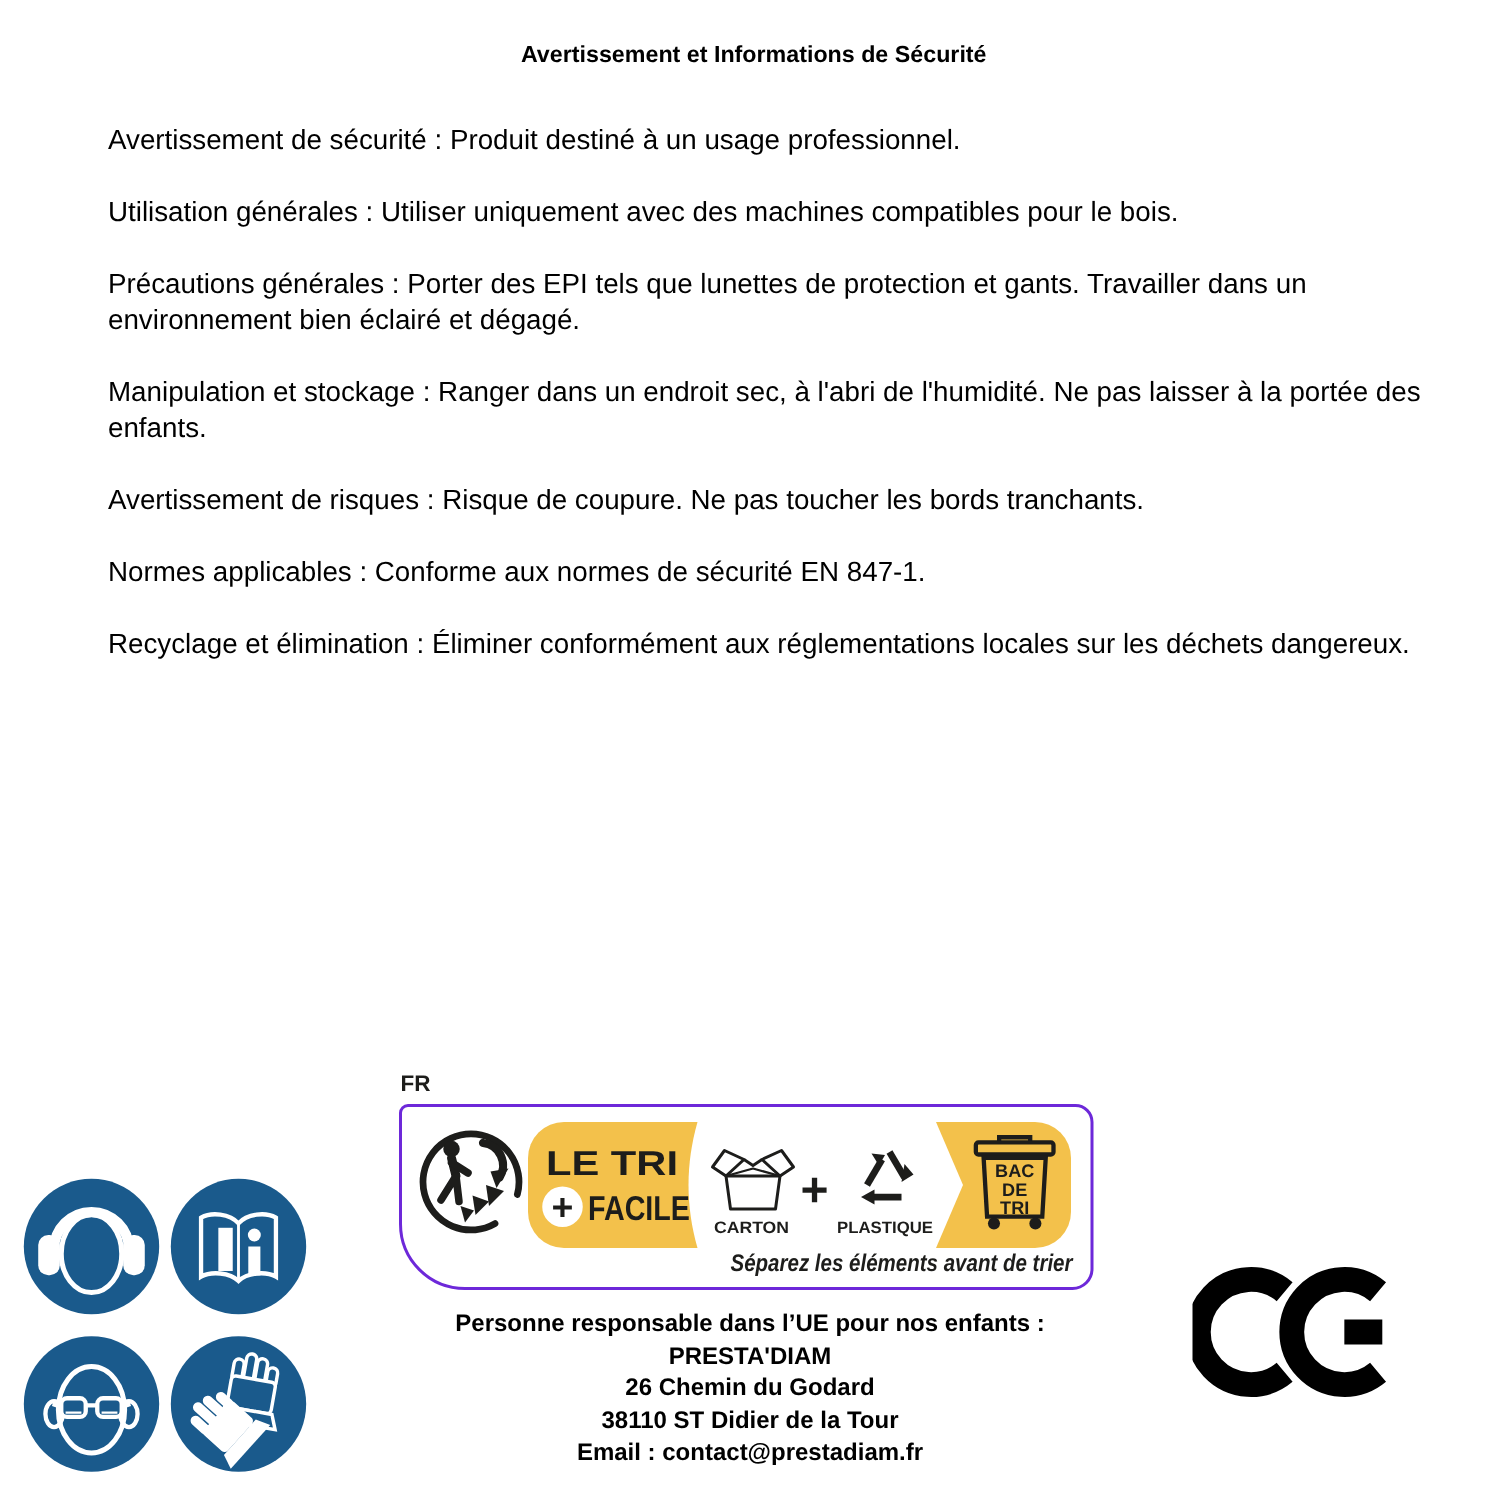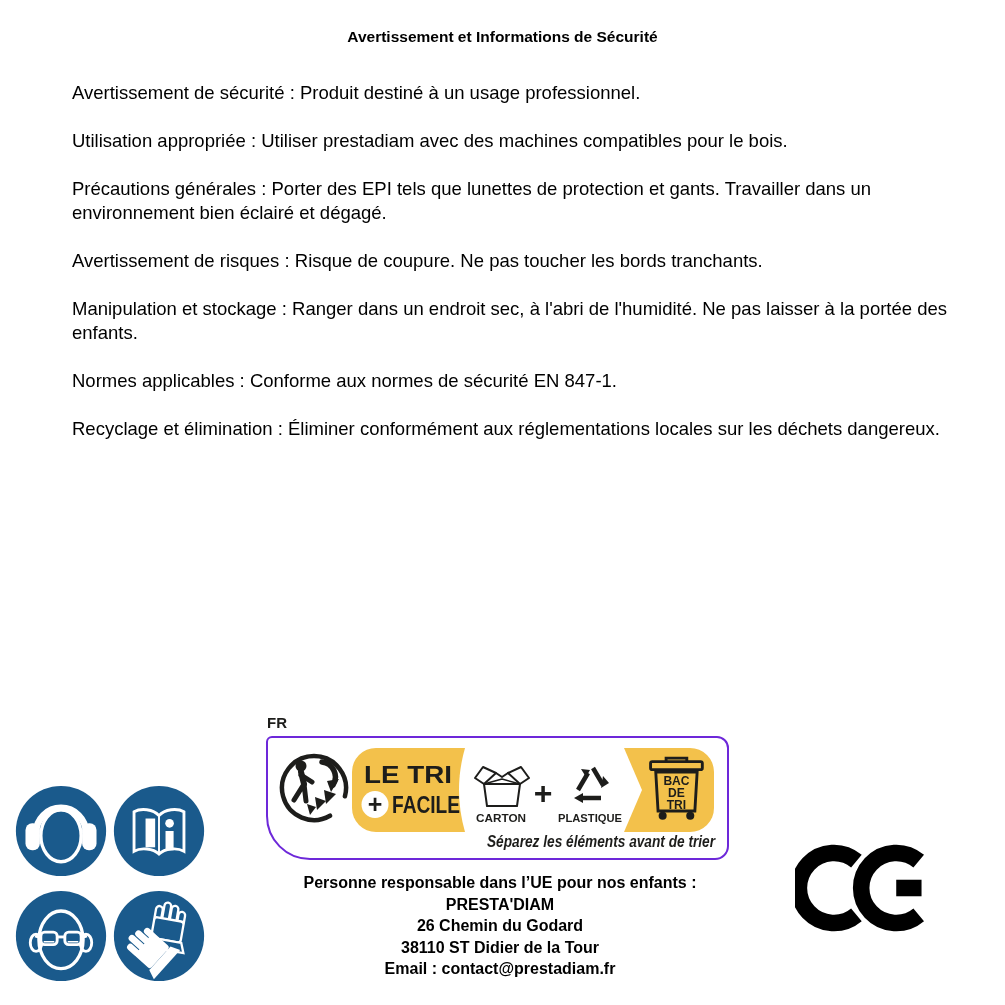--- a/index.html
+++ b/index.html
@@ -24,24 +24,24 @@
 </style>
 </head>
 <body>
 
 <div class="page">
 
   <div class="doc-title">Avertissement et Informations de Sécurité</div>
 
   <div class="body-text">
     <p>Avertissement de sécurité : Produit destiné à un usage professionnel.</p>
-    <p>Utilisation appropriée : Utiliser prestadiam avec des machines compatibles pour le bois.</p>
+    <p>Utilisation générales : Utiliser uniquement avec des machines compatibles pour le bois.</p>
     <p>Précautions générales : Porter des EPI tels que lunettes de protection et gants. Travailler dans un environnement bien éclairé et dégagé.</p>
+    <p>Manipulation et stockage : Ranger dans un endroit sec, à l'abri de l'humidité. Ne pas laisser à la portée des enfants.</p>
     <p>Avertissement de risques : Risque de coupure. Ne pas toucher les bords tranchants.</p>
-    <p>Manipulation et stockage : Ranger dans un endroit sec, à l'abri de l'humidité. Ne pas laisser à la portée des enfants.</p>
     <p>Normes applicables : Conforme aux normes de sécurité EN 847-1.</p>
     <p>Recyclage et élimination : Éliminer conformément aux réglementations locales sur les déchets dangereux.</p>
   </div>
 
   <div class="icons-grid">
 
     <svg viewBox="0 0 100 100">
       <circle cx="50" cy="50" r="47" fill="#1A5A8C"></circle>
       <path d="M 24 52 A 26 26 0 0 1 76 52" fill="none" stroke="#fff" stroke-width="7"></path>
       <ellipse cx="50" cy="55" rx="21" ry="27" fill="none" stroke="#fff" stroke-width="3.5"></ellipse>

